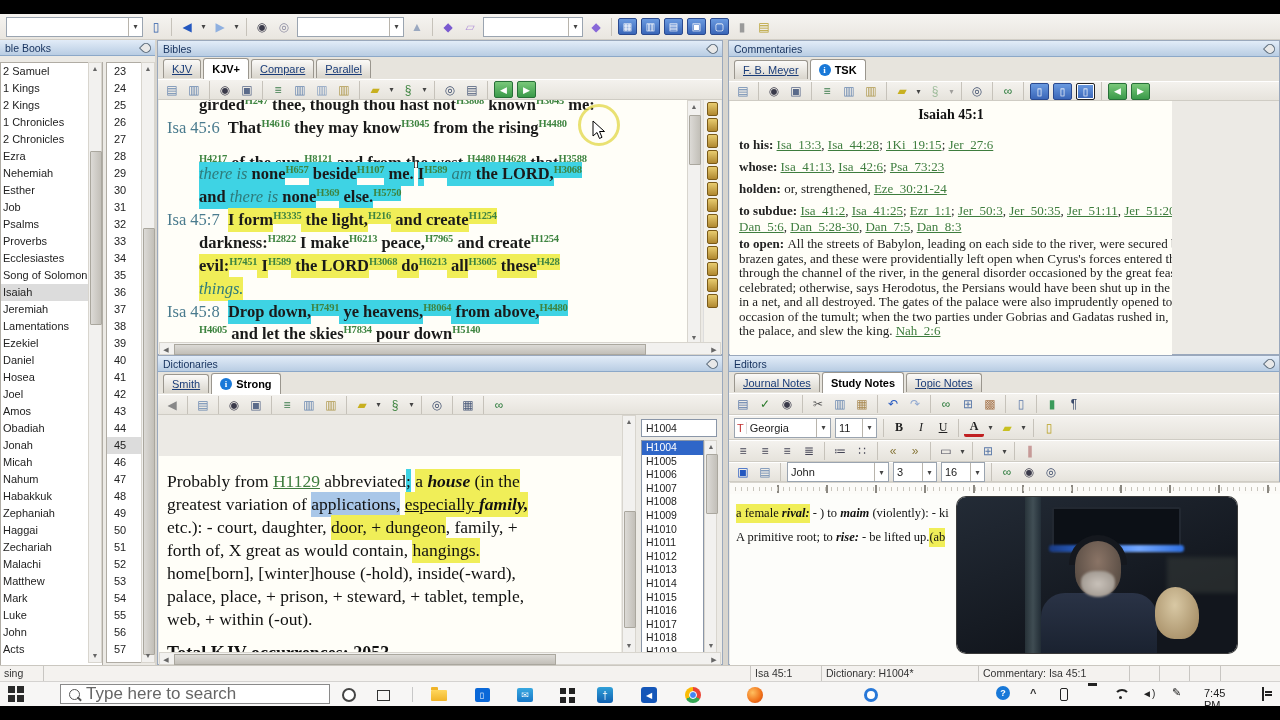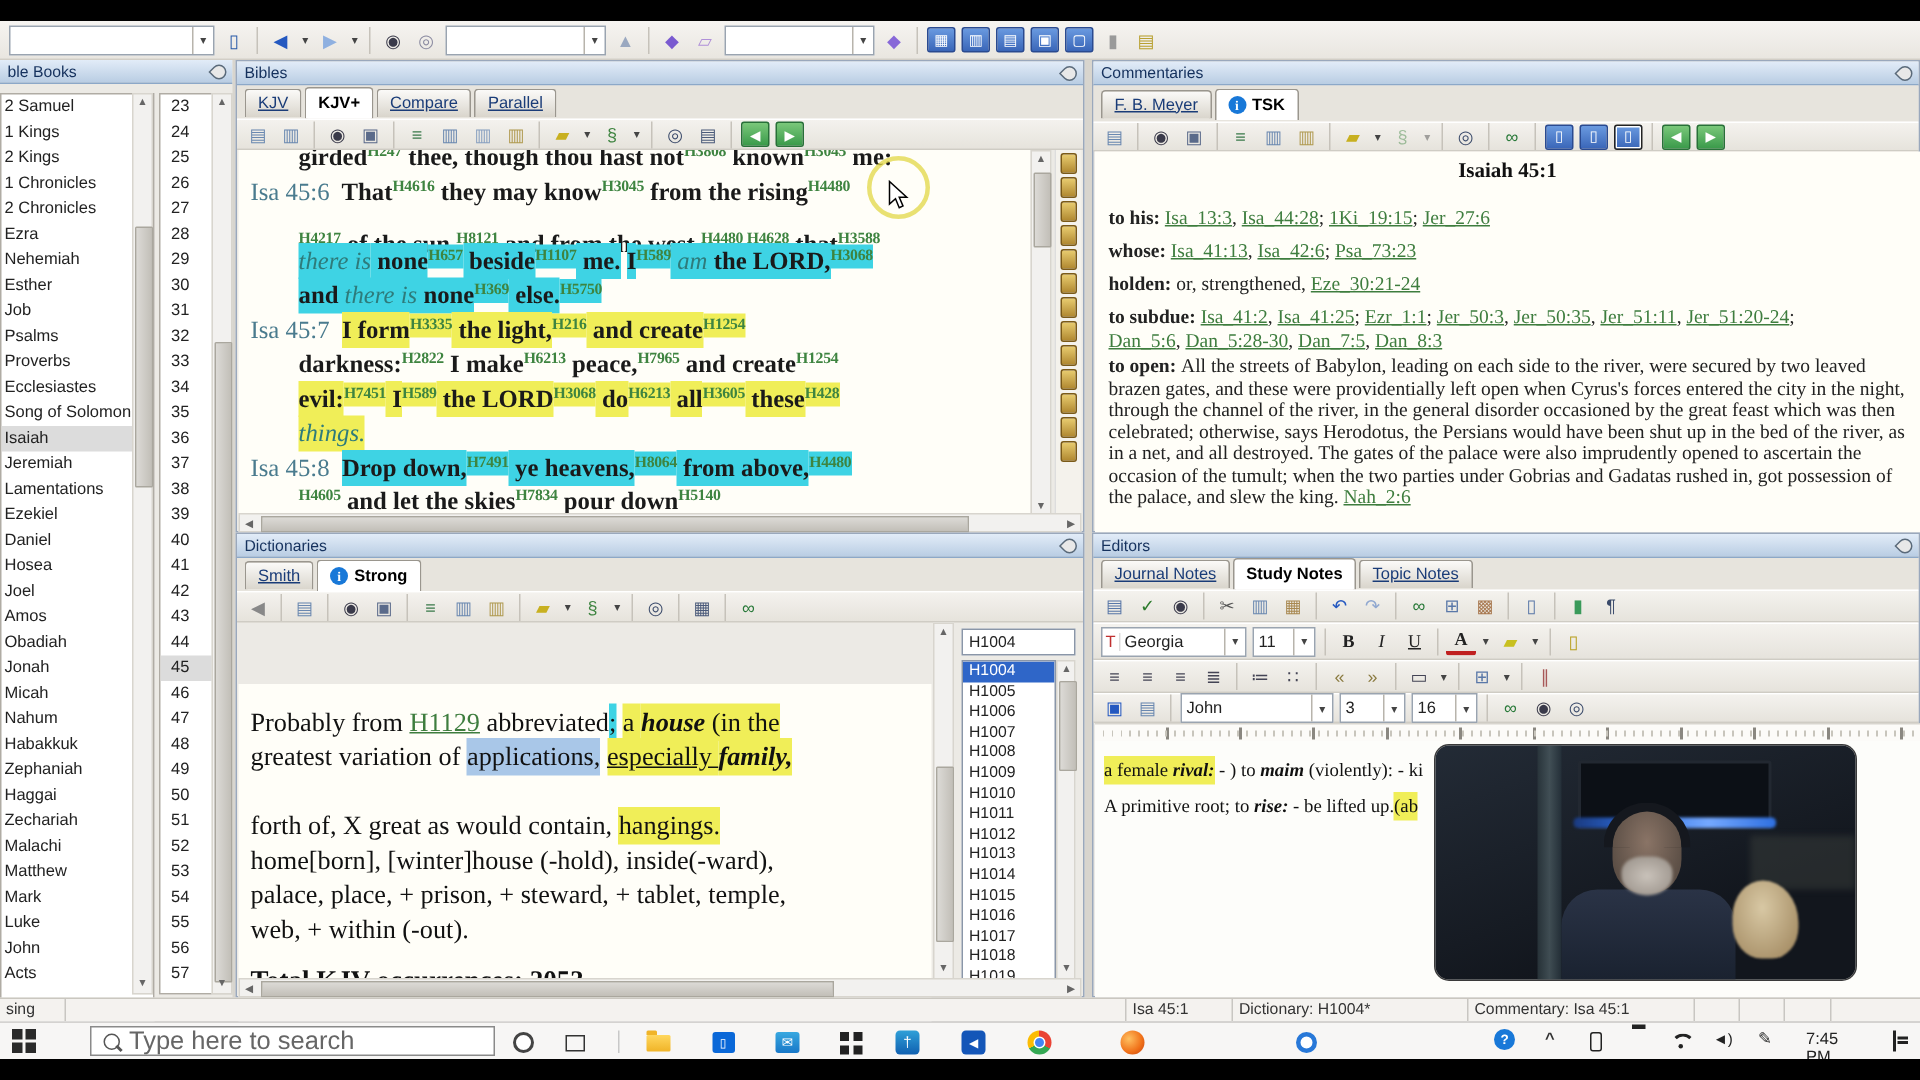--- a/index.html
+++ b/index.html
@@ -401,20 +401,21 @@
           <span class="tsep"></span>
           <span class="ticon" style="color: rgb(58, 74, 106);">◎</span>
           <span class="tsep"></span>
           <span class="ticon" style="color: rgb(74, 90, 122);">▦</span>
           <span class="tsep"></span>
           <span class="ticon" style="color: rgb(42, 122, 58);">∞</span>
         </div>
       <div class="pcontent dict-content" style="left:1px;top:59px;width:462px;height:238px;position:absolute;margin-top:41px;">
           <div class="rline" style="left: 8px; top: 14px;"><span class="sw">Probably from </span><span class="sl">H1129</span><span class="sw"> abbreviated</span><span class="sw hc">;</span><span class="sw"> </span><span class="sw hy">a </span><span class="sit hy">house</span><span class="sw hy"> (in the</span></div>
           <div class="rline" style="left: 8px; top: 37px;"><span class="sw">greatest variation of </span><span class="sw hb">applications,</span><span class="sw"> </span><span class="su hy">especially </span><span class="sit hy">family,</span></div>
+          <div class="rline" style="left: 8px; top: 60px;"><span class="sw">etc.): - court, daughter, </span><span class="sw hy">door, + dungeon</span><span class="sw">, family, +</span></div>
           <div class="rline" style="left: 8px; top: 83px;"><span class="sw">forth of, X great as would contain, </span><span class="sw hy">hangings.</span></div>
           <div class="rline" style="left: 8px; top: 106px;"><span class="sw">home[born], [winter]house (-hold), inside(-ward),</span></div>
           <div class="rline" style="left: 8px; top: 129px;"><span class="sw">palace, place, + prison, + steward, + tablet, temple,</span></div>
           <div class="rline" style="left: 8px; top: 152px;"><span class="sw">web, + within (-out).</span></div>
           <div class="rline" style="left: 8px; top: 186px;"><span class="sb2">Total KJV occurrences: 2053</span></div>
         </div>
       <div class="vscroll" style="left:464px;top:59px;height:238px;">
         <div class="sarrow" style="top:0;">▲</div>
         <div class="vthumb" style="top:95px;height:115px;"></div>
         <div class="sarrow" style="bottom:0;">▼</div>
@@ -485,21 +486,21 @@
           <span class="tsep"></span>
           <span class="ticon" style="color: rgb(42, 122, 58);">∞</span>
           <span class="tsep"></span>
           <span class="ticon win">▯</span>
           <span class="ticon win">▯</span>
           <span class="ticon win pressed">▯</span>
           <span class="tsep"></span>
           <span class="ticon gbook">◀</span>
           <span class="ticon gbook">▶</span>
         </div>
-      <div class="pcontent comm-content" style="left:1px;top:60px;width:550px;height:254px;position:absolute;">
+      <div class="pcontent comm-content" style="left:1px;top:60px;width:442px;height:254px;position:absolute;">
         <div class="comm-heading">Isaiah 45:1</div>
       <div class="rline" style="left: 9px; top: 36px;"><span class="sb">to his: </span><span class="sl">Isa_13:3</span><span class="sw">, </span><span class="sl">Isa_44:28</span><span class="sw">; </span><span class="sl">1Ki_19:15</span><span class="sw">; </span><span class="sl">Jer_27:6</span></div>
           <div class="rline" style="left: 9px; top: 58px;"><span class="sb">whose: </span><span class="sl">Isa_41:13</span><span class="sw">, </span><span class="sl">Isa_42:6</span><span class="sw">; </span><span class="sl">Psa_73:23</span></div>
           <div class="rline" style="left: 9px; top: 80px;"><span class="sb">holden: </span><span class="sw">or, strengthened, </span><span class="sl">Eze_30:21-24</span></div>
           <div class="rline" style="left: 9px; top: 102px;"><span class="sb">to subdue: </span><span class="sl">Isa_41:2</span><span class="sw">, </span><span class="sl">Isa_41:25</span><span class="sw">; </span><span class="sl">Ezr_1:1</span><span class="sw">; </span><span class="sl">Jer_50:3</span><span class="sw">, </span><span class="sl">Jer_50:35</span><span class="sw">, </span><span class="sl">Jer_51:11</span><span class="sw">, </span><span class="sl">Jer_51:20-24</span><span class="sw">;</span></div>
           <div class="rline" style="left: 9px; top: 118px;"><span class="sl">Dan_5:6</span><span class="sw">, </span><span class="sl">Dan_5:28-30</span><span class="sw">, </span><span class="sl">Dan_7:5</span><span class="sw">, </span><span class="sl">Dan_8:3</span></div>
           <div class="rline" style="left: 9px; top: 136px; width: 532px; white-space: normal; line-height: 14.5px;"><span class="sb">to open: </span><span class="sw">All the streets of Babylon, leading on each side to the river, were secured by two leaved brazen gates, and these were providentially left open when Cyrus's forces entered the city in the night, through the channel of the river, in the general disorder occasioned by the great feast which was then celebrated; otherwise, says Herodotus, the Persians would have been shut up in the bed of the river, as in a net, and all destroyed. The gates of the palace were also imprudently opened to ascertain the occasion of the tumult; when the two parties under Gobrias and Gadatas rushed in, got possession of the palace, and slew the king. </span><span class="sl">Nah_2:6</span></div>
         </div>
     </div>
 

